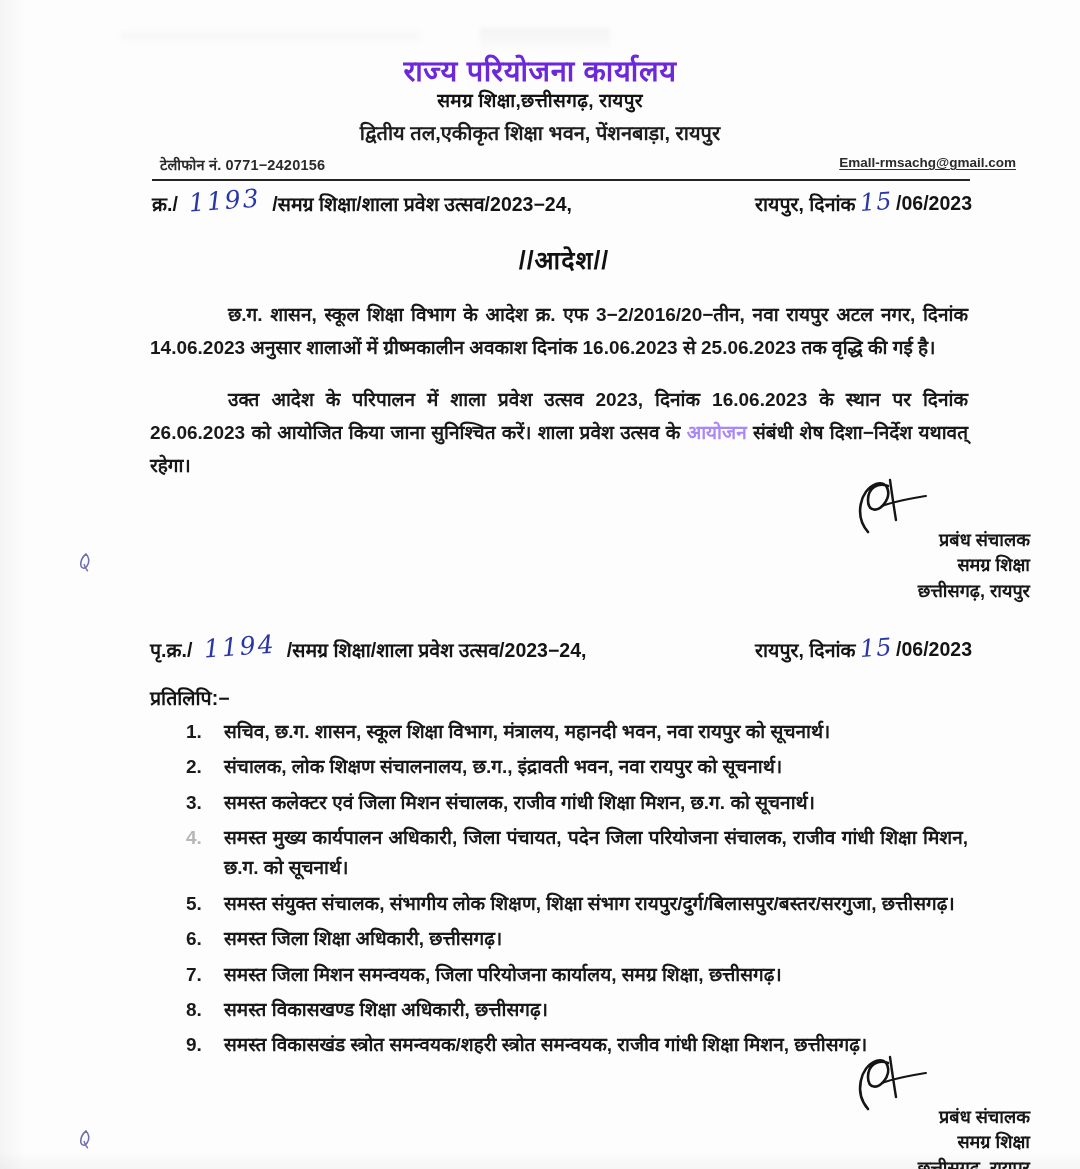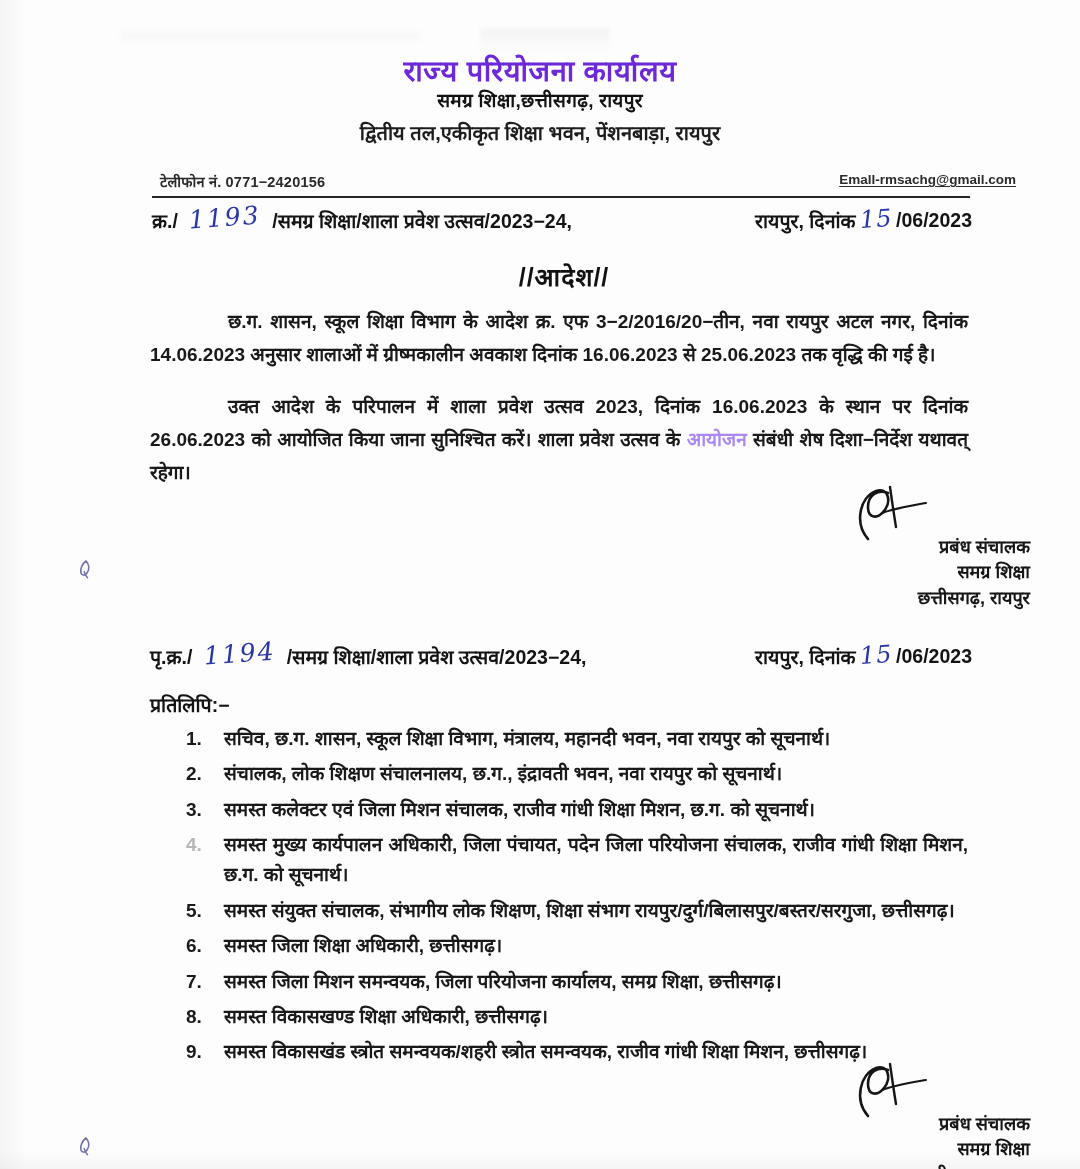--- a/index.html
+++ b/index.html
@@ -69,21 +69,21 @@
   .org-address {
     font-family: "Liberation Sans", "DejaVu Sans", sans-serif;
     font-size: 20px;
     font-weight: 700;
     margin-top: 6px;
     color: #1d1d1d;
   }
 
   .contact-row {
     position: relative;
-    margin: 25px 112px 0 160px;
+    margin: 8px 112px 0 160px;
     height: 22px;
   }
   .phone {
     position: absolute;
     left: 0;
     top: 0;
     font-family: "Liberation Sans", "DejaVu Sans", sans-serif;
     font-size: 14.5px;
     font-weight: 600;
     letter-spacing: .2px;
@@ -161,21 +161,21 @@
   .para {
     font-family: "Liberation Sans", "DejaVu Sans", sans-serif;
     font-size: 19px;
     font-weight: 600;
     line-height: 1.74;
     text-align: justify;
     text-justify: inter-word;
     color: #191919;
     text-indent: 78px;
   }
-  .para.p1 { margin-top: 12px; }
+  .para.p1 { margin-top: 22px; }
   .para.p2 { margin-top: 16px; }
   .faded {
     color: #8b5cf6;
     opacity: .72;
   }
 
   
   .sign-block {
     position: relative;
     text-align: right;

